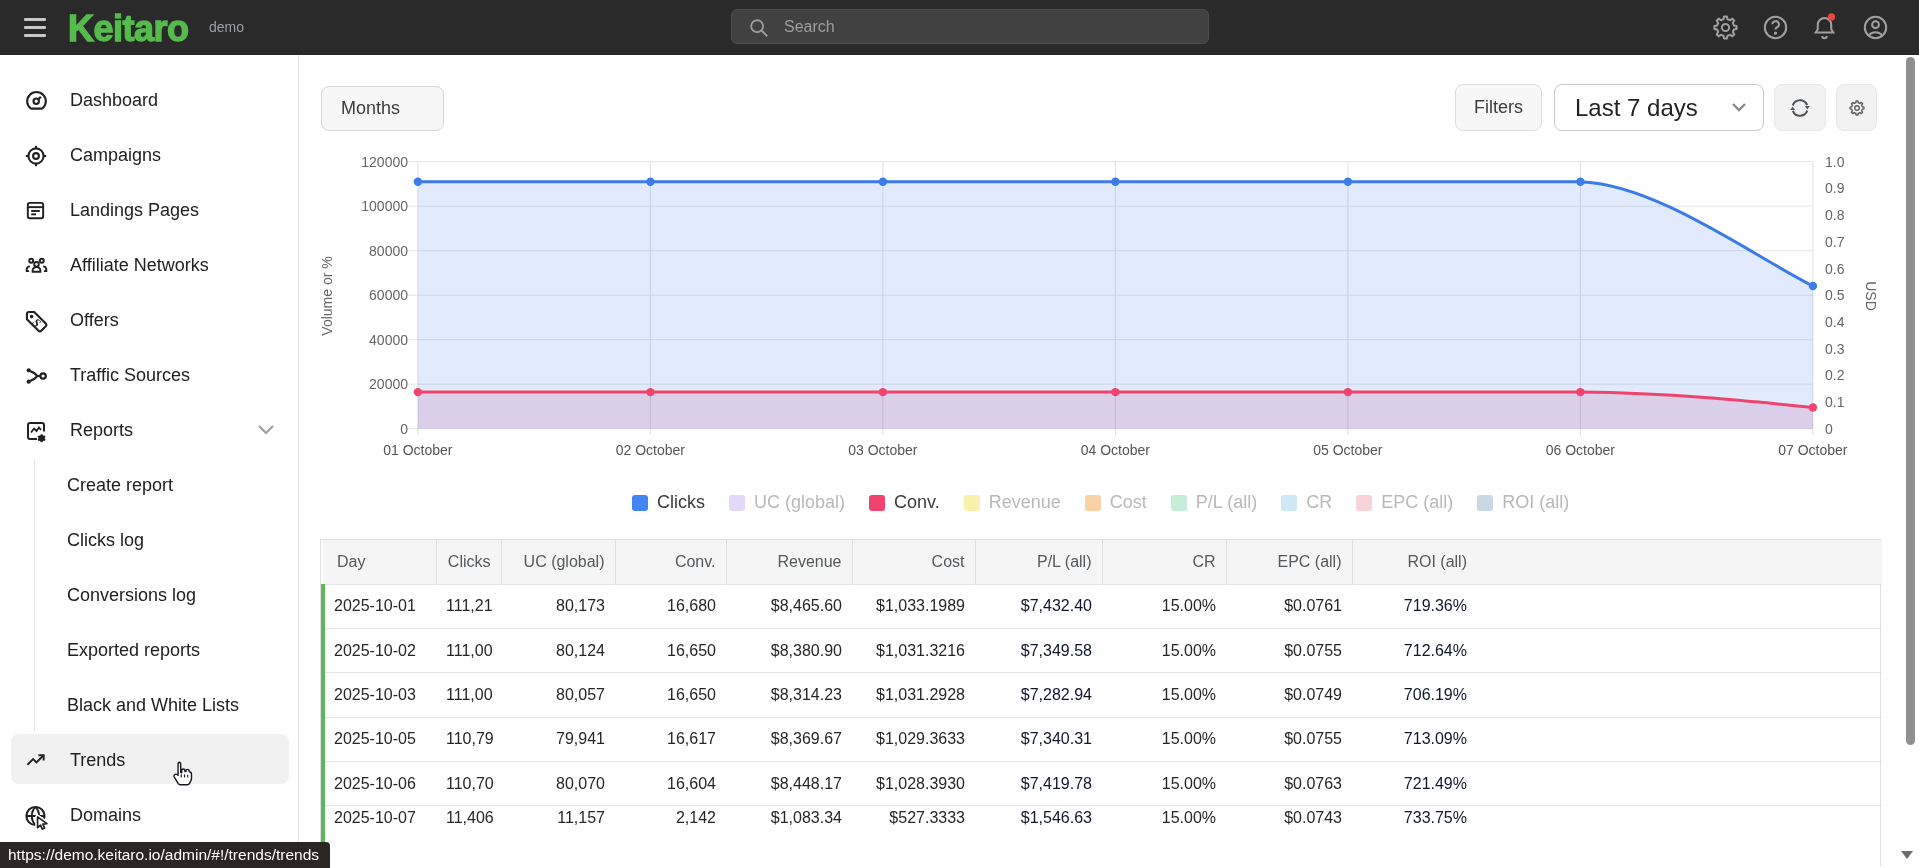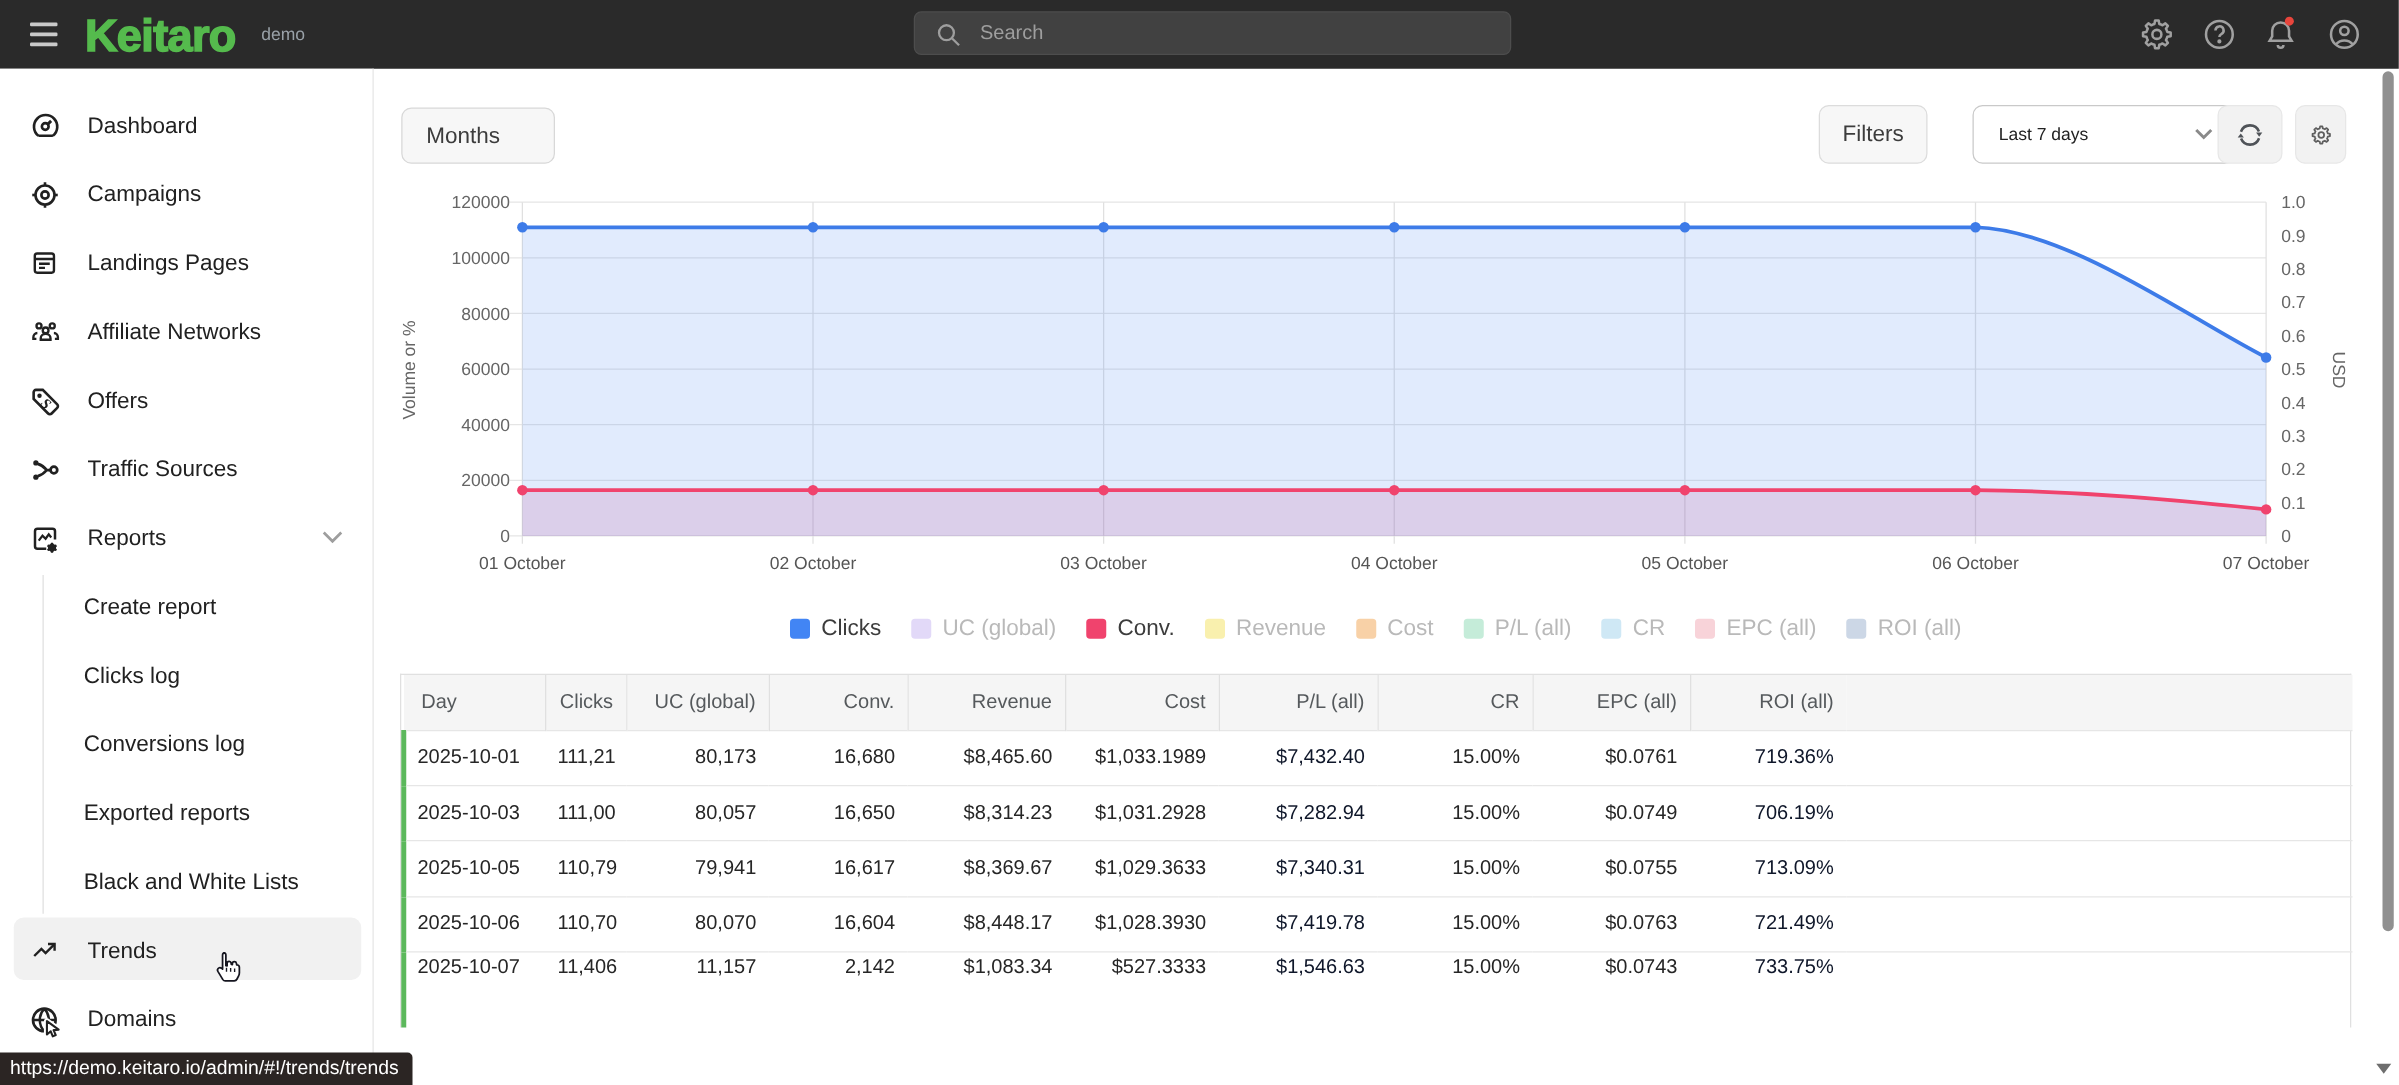--- a/index.html
+++ b/index.html
@@ -40,21 +40,21 @@
   border-left:1px solid #d946ef; }
 #tabs .tab:nth-child(1){width:97px} #tabs .tab:nth-child(2){width:121px}
 #tabs .tab:nth-child(3){width:71px} #tabs .tab:nth-child(4){width:88px}
 #tabs .tab:first-child { border-left:none; }
 #tabs .sel { background:#dcdcdc; }
 #filters { position:absolute; left:1455px; top:84px; width:87px; height:47px;
   background:#f7f7f7; border:1px solid #dcdcdc; border-radius:8px;
   text-align:center; line-height:45px; font-size:18px; color:#3c3c3c; }
 #select { position:absolute; left:1554px; top:84px; width:210px; height:47px;
   background:#fff; border:1px solid #c9c9c9; border-radius:8px;
-  font-size:14px; color:#222; line-height:45px; padding-left:20px;margin-left:24px; }
+  font-size:24px; color:#222; line-height:45px; padding-left:20px; }
 #select svg { position:absolute; right:16px; top:17px; }
 .iconbtn { position:absolute; top:84px; width:41px; height:47px; background:#f2f2f2;
   border:1px solid #e7e7e7; border-radius:8px; }
 .iconbtn svg { position:absolute; left:50%; top:50%; transform:translate(-50%,-50%); }
 
 
 #legend { position:absolute; left:632px; top:492px; display:flex; gap:24px;
   font-size:18px; white-space:nowrap; }
 #legend .li { display:flex; align-items:center; gap:9px; }
 #legend .sq { width:16px; height:16px; border-radius:3px; }
@@ -395,20 +395,33 @@
           <td>16,680</td>
           <td>$8,465.60</td>
   <td>$1,033.1989</td>
           <td class="g">$7,432.40</td>
           <td>15.00%</td>
           <td>$0.0761</td>
           <td class="g">719.36%</td>
           <td></td>
 </tr>
 <tr>
+  <td class="day">2025-10-02</td>
+          <td>111,00</td>
+          <td>80,124</td>
+          <td>16,650</td>
+          <td>$8,380.90</td>
+  <td>$1,031.3216</td>
+          <td class="g">$7,349.58</td>
+          <td>15.00%</td>
+          <td>$0.0755</td>
+          <td class="g">712.64%</td>
+          <td></td>
+</tr>
+<tr>
   <td class="day">2025-10-03</td>
           <td>111,00</td>
           <td>80,057</td>
           <td>16,650</td>
           <td>$8,314.23</td>
   <td>$1,031.2928</td>
           <td class="g">$7,282.94</td>
           <td>15.00%</td>
           <td>$0.0749</td>
           <td class="g">706.19%</td>

